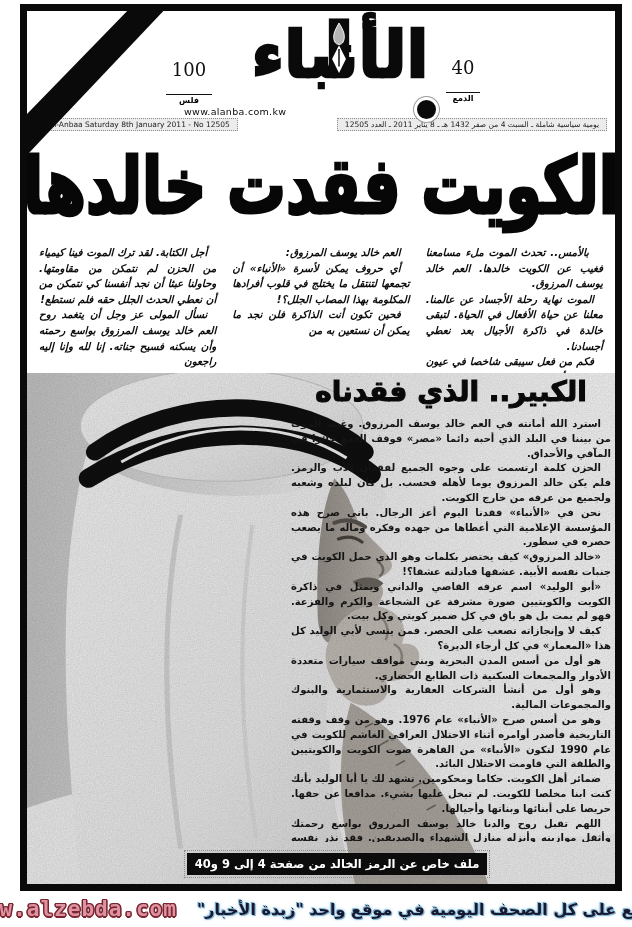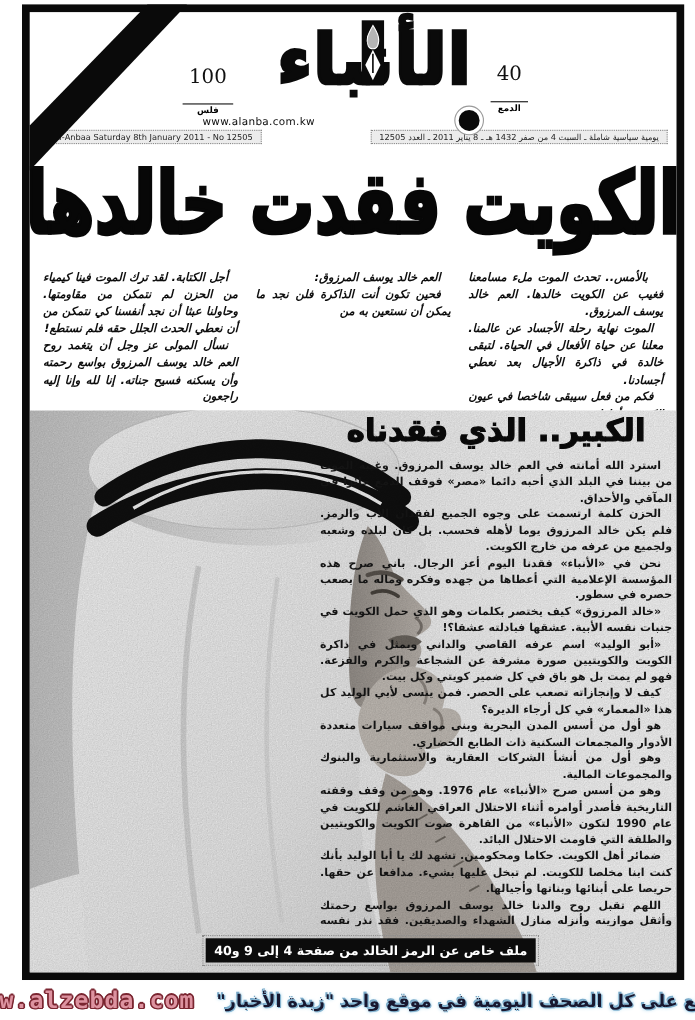--- a/index.html
+++ b/index.html
@@ -160,20 +160,21 @@
 
     <div class="intro">
       <div class="col">
         <p class="lead">بالأمس.. تحدث الموت ملء مسامعنا فغيب عن الكويت خالدها. العم خالد يوسف المرزوق.</p>
         <p>الموت نهاية رحلة الأجساد عن عالمنا. معلنا عن حياة الأفعال في الحياة. لتبقى خالدة في ذاكرة الأجيال بعد نعطي أجسادنا.</p>
         <p>فكم من فعل سيبقى شاخصا في عيون الكويت وأهلها.</p>
 
       </div>
       <div class="col">
         <p>العم خالد يوسف المرزوق:</p>
+        <p>أي حروف يمكن لأسرة «الأنباء» أن تجمعها لتنتقل ما يختلج في قلوب أفرادها المكلومة بهذا المصاب الجلل؟!</p>
         <p>فحين تكون أنت الذاكرة فلن نجد ما يمكن أن نستعين به من</p>
       </div>
       <div class="col">
         <p>أجل الكتابة. لقد ترك الموت فينا كيمياء من الحزن لم نتمكن من مقاومتها. وحاولنا عبثا أن نجد أنفسنا كي نتمكن من أن نعطي الحدث الجلل حقه فلم نستطع!</p>
         <p>نسأل المولى عز وجل أن يتغمد روح العم خالد يوسف المرزوق بواسع رحمته وأن يسكنه فسيح جناته. إنا لله وإنا إليه راجعون</p>
 
       </div>
     </div>
 
     <div class="main">

